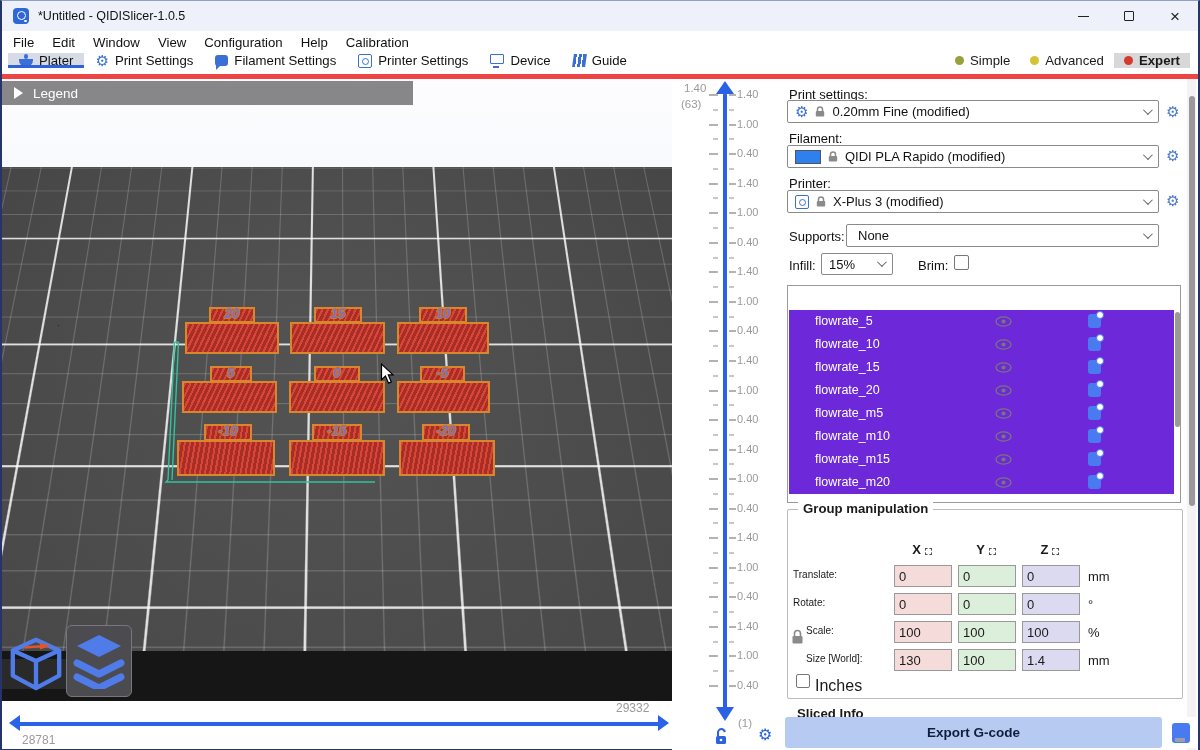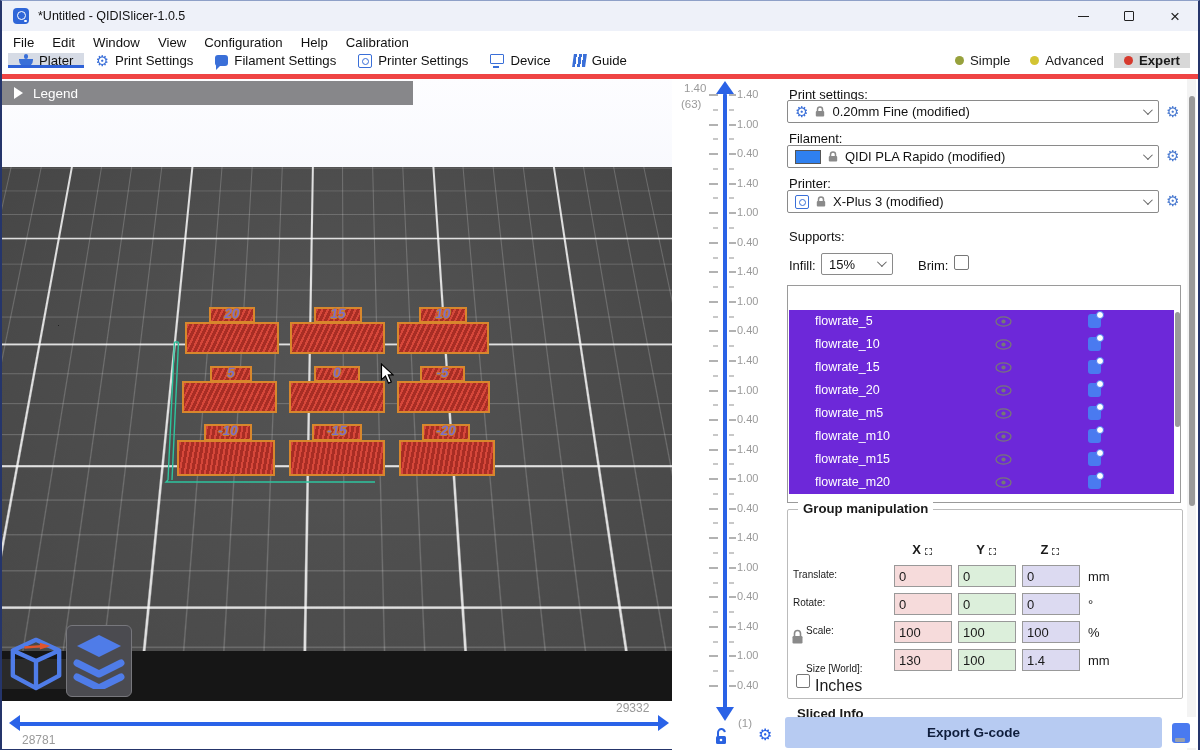--- a/index.html
+++ b/index.html
@@ -444,20 +444,24 @@
       <svg class="lock-svg" width="10" height="13" viewBox="0 0 10 13">
           <path d="M2.5,6 V4.5 a2.5,2.5 0 0 1 5,0 V6" fill="none" stroke="#8a8a8a" stroke-width="1.5"></path>
           <rect x="0.8" y="6" width="8.4" height="5.6" rx="1" fill="#8a8a8a"></rect>
         </svg>
       <span class="combo-text">X-Plus 3 (modified)</span>
       <span class="chev"></span>
     </div>
     <span class="gear-btn" style="left:381px; top:114px;">⚙</span>
 
     <span class="sb-label" style="left:4px; top:150px;">Supports:</span>
+    <div class="combo" style="left:61px; top:145px; width:313px;">
+      <span class="combo-text" style="padding-left:4px;">None</span>
+      <span class="chev"></span>
+    </div>
 
     <span class="sb-label" style="left:4px; top:179px;">Infill:</span>
     <div class="combo" style="left:36px; top:174px; width:72px; height:22px;">
       <span class="combo-text">15%</span>
       <span class="chev" style="top:6px;"></span>
     </div>
     <span class="sb-label" style="left:133px; top:179px;">Brim:</span>
     <div class="checkbox" style="left:169px; top:176px;"></div>
 
     <div class="obj-list">
@@ -544,21 +548,21 @@
           <span class="gm-rowlabel" style="left: 5px; top: 87px;">Rotate:</span>
           <div class="gm-box" style="left: 106px; top: 83px; background: rgb(246, 219, 219);">0</div>
           <div class="gm-box" style="left: 170px; top: 83px; background: rgb(220, 239, 219);">0</div>
           <div class="gm-box" style="left: 234px; top: 83px; background: rgb(220, 218, 241);">0</div>
           <span class="gm-unit" style="top: 87px;">°</span>
           <span class="gm-rowlabel" style="left: 18px; top: 115px;">Scale:</span>
           <div class="gm-box" style="left: 106px; top: 111px; background: rgb(246, 219, 219);">100</div>
           <div class="gm-box" style="left: 170px; top: 111px; background: rgb(220, 239, 219);">100</div>
           <div class="gm-box" style="left: 234px; top: 111px; background: rgb(220, 218, 241);">100</div>
           <span class="gm-unit" style="top: 115px;">%</span>
-          <span class="gm-rowlabel" style="left: 18px; top: 153px;">Size [World]:</span>
+          <span class="gm-rowlabel" style="left: 18px; top: 143px;">Size [World]:</span>
           <div class="gm-box" style="left: 106px; top: 139px; background: rgb(246, 219, 219);">130</div>
           <div class="gm-box" style="left: 170px; top: 139px; background: rgb(220, 239, 219);">100</div>
           <div class="gm-box" style="left: 234px; top: 139px; background: rgb(220, 218, 241);">1.4</div>
           <span class="gm-unit" style="top: 143px;">mm</span>
         </div>
       <span class="gm-lock">
         <svg width="13" height="17" viewBox="0 0 13 17">
             <path d="M3.5,8 V5.5 a3,3 0 0 1 6,0 V8" fill="none" stroke="#8a8a8a" stroke-width="1.6"></path>
             <rect x="1.5" y="8" width="10" height="7.5" rx="1.2" fill="#8a8a8a"></rect>
           </svg>

